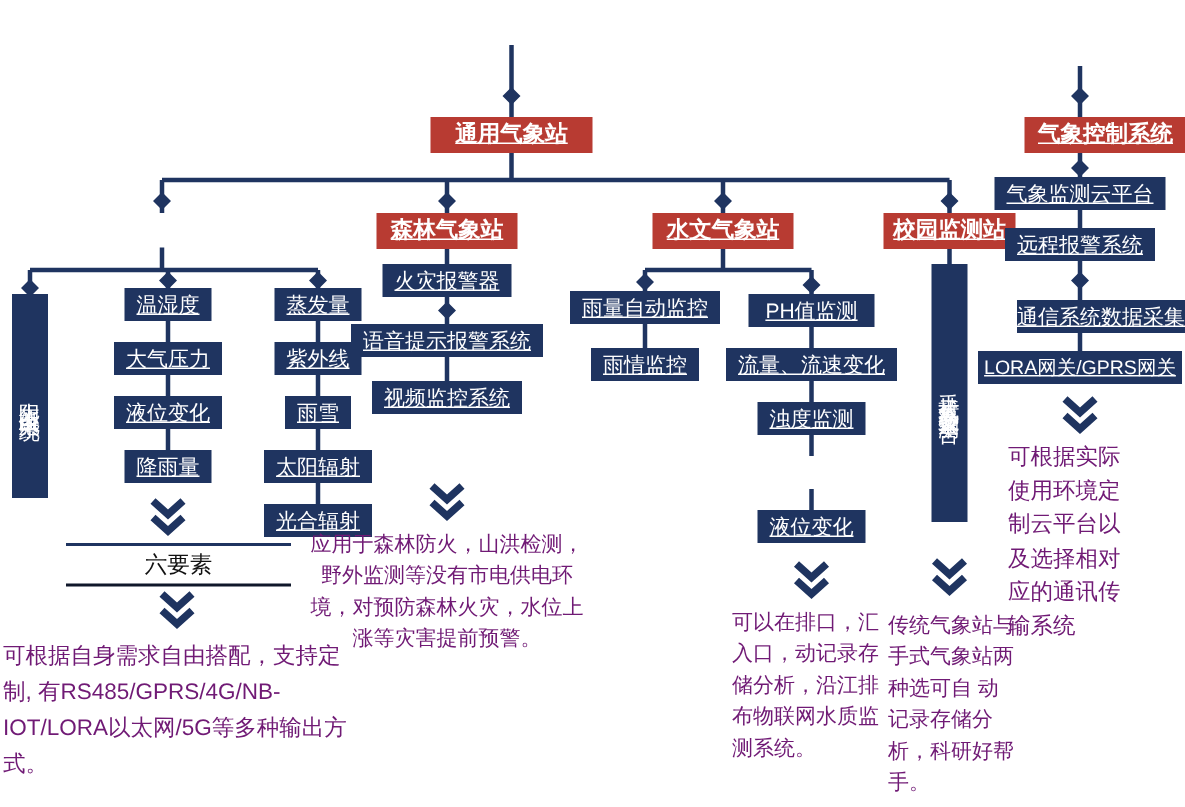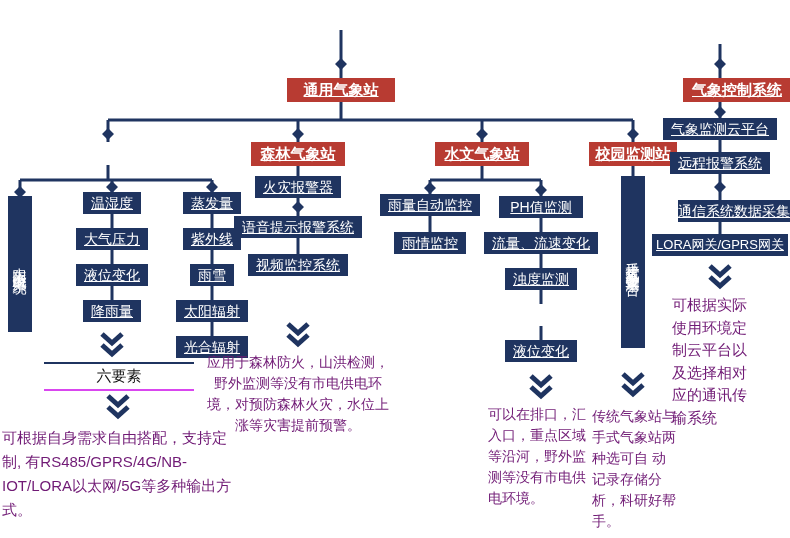--- a/index.html
+++ b/index.html
@@ -21,21 +21,21 @@
   .bx{position:absolute;background:#1F3460;color:#fff;font-size:14px;text-align:center;
       height:22px;line-height:22px;white-space:nowrap;box-sizing:border-box;z-index:2;text-decoration:underline;}
   .bx.red{background:#B83B32;font-weight:bold;font-size:15px;height:24px;line-height:24px;}
   .vbx{position:absolute;background:#1F3460;color:#fff;font-size:14px;width:24px;
        writing-mode:vertical-rl;text-orientation:upright;text-align:center;line-height:24px;
        letter-spacing:2px;box-sizing:border-box;z-index:2;}
 
   
   .note{position:absolute;color:#701a75;font-size:14px;line-height:1.5;z-index:2;}
   .six{position:absolute;left:44px;top:362px;width:150px;border-top:2px solid #1F3460;
-       border-bottom:2px solid #d946ef;text-align:center;font-size:15px;padding:3px 0;
+       border-bottom:2px solid #0f172a;text-align:center;font-size:15px;padding:3px 0;
        color:#111;z-index:2;}
 </style>
 </head>
 <body>
 
 <div class="screen">
 
 
   <svg class="wires" width="790" height="538" viewBox="0 0 790 538">
     <g>
@@ -105,21 +105,21 @@
   <div class="bx" style="left:234px;top:216px;width:128px">语音提示报警系统</div>
   <div class="bx" style="left:248px;top:254px;width:100px">视频监控系统</div>
   <div class="note" style="left:206px;top:352px;width:184px;text-align:center">应用于森林防火，山洪检测，野外监测等没有市电供电环境，对预防森林火灾，水位上涨等灾害提前预警。</div>
 
   <div class="bx" style="left:380px;top:194px;width:100px">雨量自动监控</div>
   <div class="bx" style="left:394px;top:232px;width:72px">雨情监控</div>
   <div class="bx" style="left:499px;top:196px;width:84px">PH值监测</div>
   <div class="bx" style="left:484px;top:232px;width:114px">流量、流速变化</div>
   <div class="bx" style="left:505px;top:268px;width:72px">浊度监测</div>
   <div class="bx" style="left:505px;top:340px;width:72px">液位变化</div>
-  <div class="note" style="left:488px;top:404px;width:100px">可以在排口，汇入口，重点区域等沿河，野外监测等没有市电供电环境。</div>
+  <div class="note" style="left:488px;top:404px;width:100px">可以在排口，汇入口，动记录存储分析，沿江排布物联网水质监测系统。</div>
 
   <div class="vbx" style="left:621px;top:176px;height:172px">手持式气象参数速测平台</div>
   <div class="note" style="left:592px;top:406px;width:86px">传统气象站与手式气象站两种选可自 动记录存储分析，科研好帮手。</div>
 
   <div class="bx" style="left:663px;top:118px;width:114px">气象监测云平台</div>
   <div class="bx" style="left:670px;top:152px;width:100px">远程报警系统</div>
   <div class="bx" style="left:678px;top:200px;width:124px">通信系统数据采集器</div>
   <div class="bx" style="left:652px;top:234px;width:136px;font-size:13px">LORA网关/GPRS网关</div>
   <div class="note" style="left:672px;top:294px;width:84px;font-size:15px">可根据实际使用环境定制云平台以及选择相对应的通讯传输系统</div>
 

